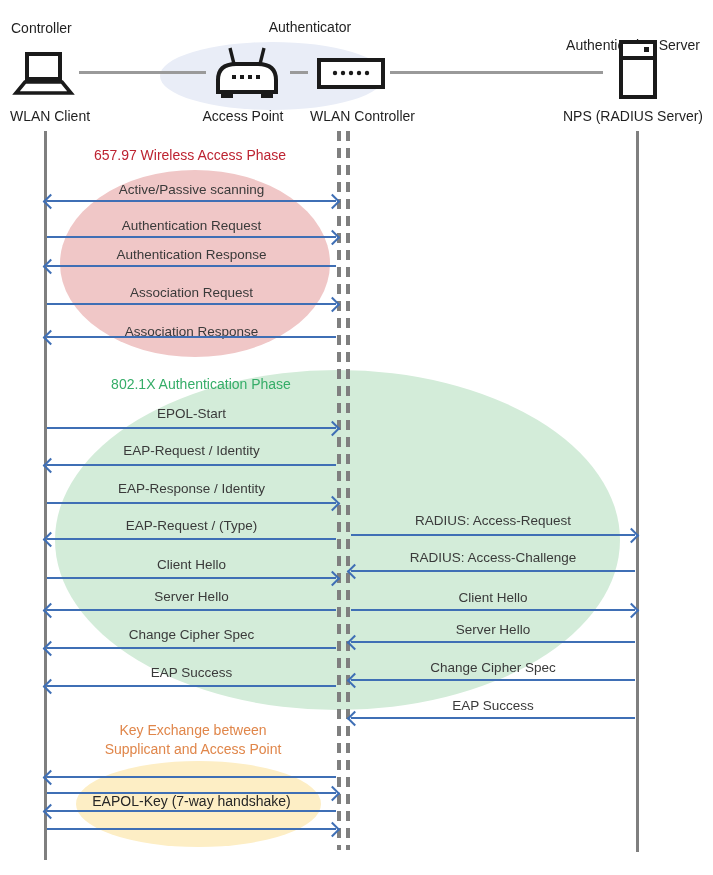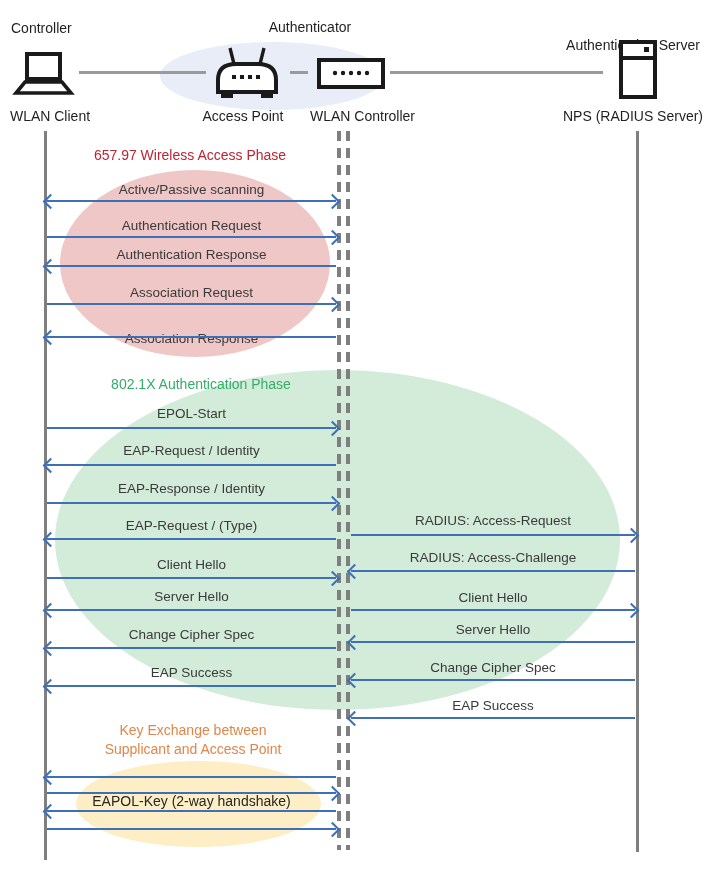--- a/index.html
+++ b/index.html
@@ -154,21 +154,21 @@
   <div class="msg-label lane-l" style="top:247px">Authentication Response</div>
   <div class="arrow lane-l" style="top:265px">
       <span class="head l"></span>
     </div>
 
   <div class="msg-label lane-l" style="top:285px">Association Request</div>
   <div class="arrow lane-l" style="top:303px">
       <span class="head r"></span>
     </div>
 
-  <div class="msg-label lane-l" style="top:331px">Association Response</div>
+  <div class="msg-label lane-l" style="top:324px">Association Response</div>
   <div class="arrow lane-l" style="top:336px">
       <span class="head l"></span>
     </div>
 
   <div class="msg-label lane-l" style="top:406px">EPOL-Start</div>
   <div class="arrow lane-l" style="top:427px">
       <span class="head r"></span>
     </div>
 
   <div class="msg-label lane-l" style="top:443px">EAP-Request / Identity</div>
@@ -235,21 +235,21 @@
   <div class="arrow lane-r" style="top:685px">
       <span class="head l"></span>
     </div>
 
   <div class="arrow lane-l" style="top:776px">
       <span class="head l"></span>
     </div>
   <div class="arrow lane-l" style="top:792px">
       <span class="head r"></span>
     </div>
-  <div class="eapol-label">EAPOL-Key (2-way handshake)</div>
+  <div class="eapol-label">EAPOL-Key (7-way handshake)</div>
   <div class="arrow lane-l" style="top:810px">
       <span class="head l"></span>
     </div>
   <div class="arrow lane-l" style="top:828px">
       <span class="head r"></span>
     </div>
 
 </div>
 
 </body></html>

